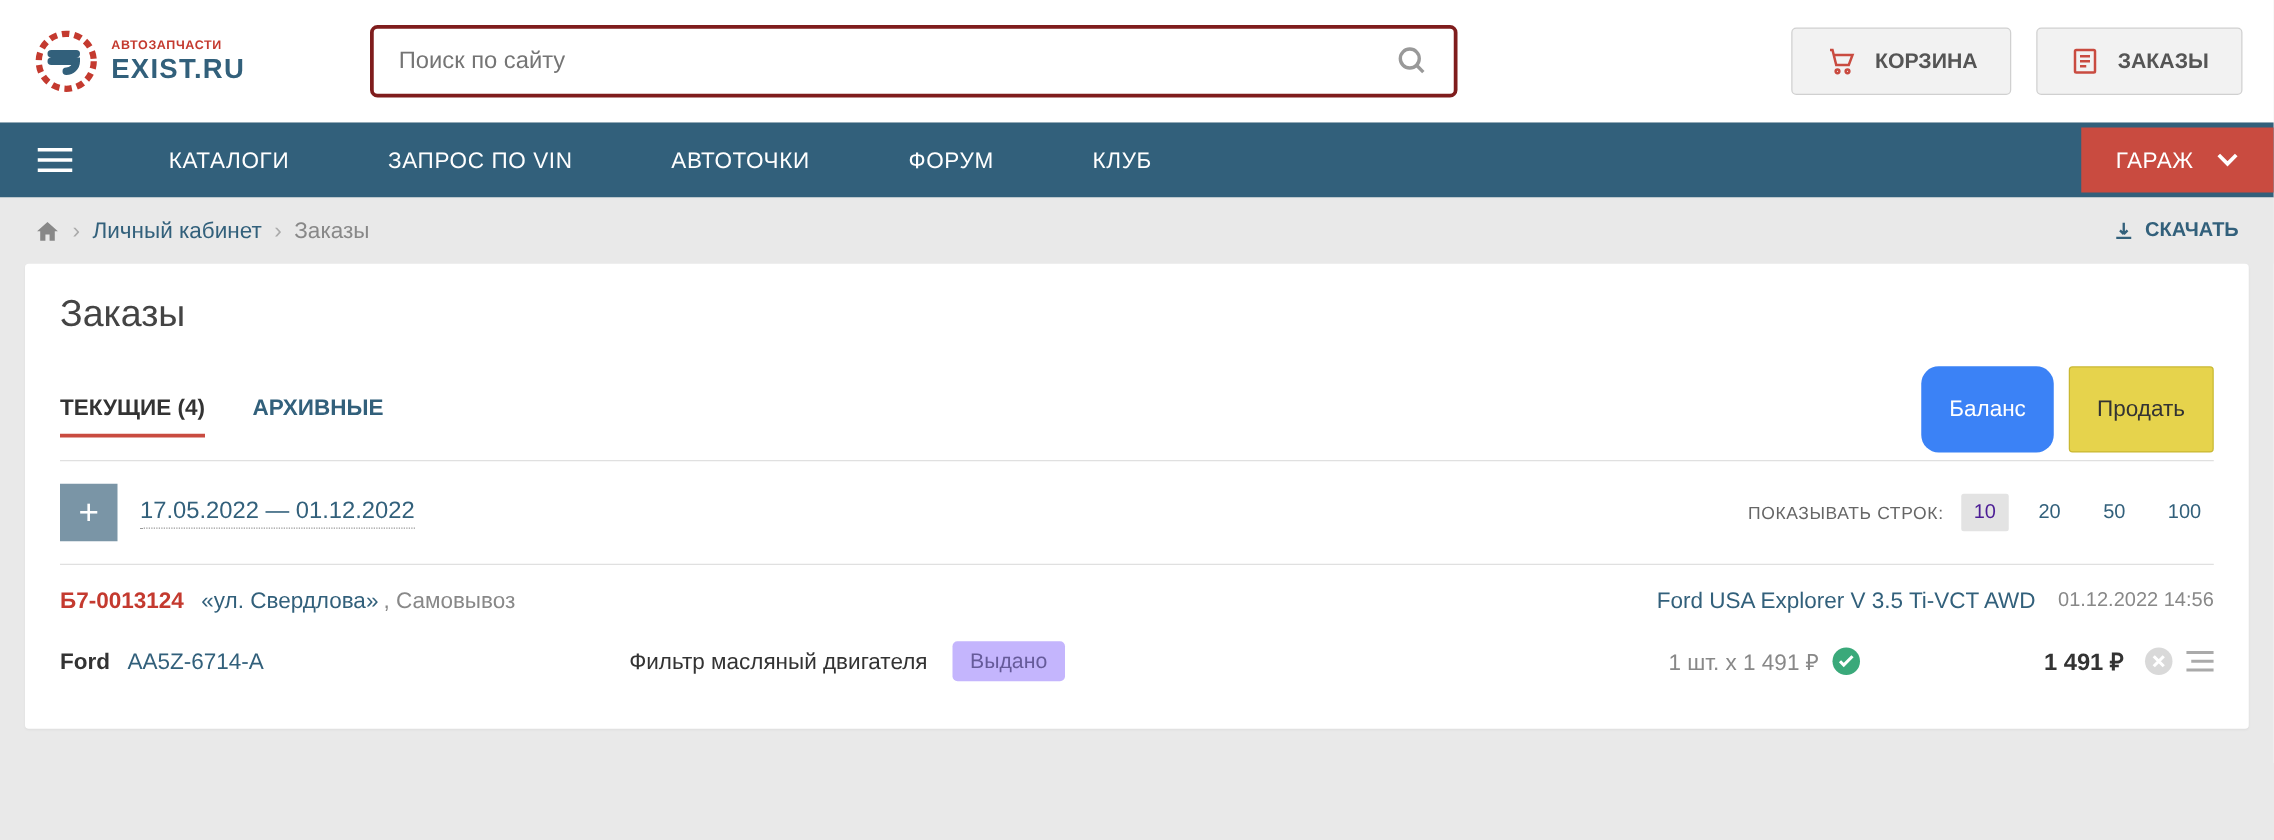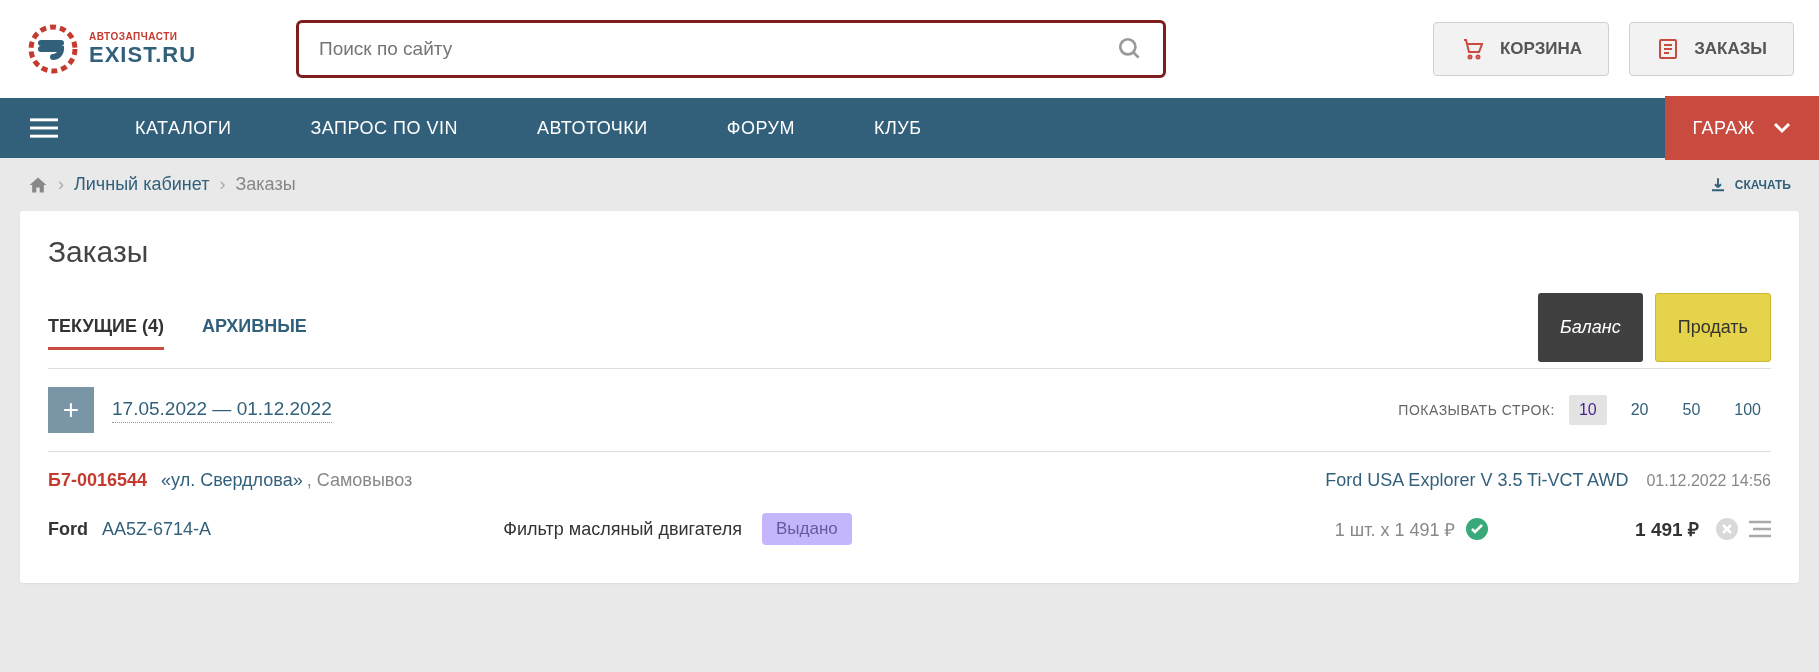--- a/index.html
+++ b/index.html
@@ -20,39 +20,39 @@
 
 .header-btns { display: flex; gap: 20px; margin-left: auto; }
 .hdr-btn { display: flex; align-items: center; gap: 14px; border: 1px solid #d0d0d0; background: #f2f2f2; padding: 14px 26px; border-radius: 4px; cursor: pointer; font-size: 17px; color: #555; font-weight: bold; }
 .hdr-btn .icon { color: #c94b40; }
 .hdr-btn.orders .icon { color: #c94b40; }
 
 
 .navbar { background: #32607b; display: flex; align-items: center; height: 60px; padding-left: 30px; gap: 35px; }
 .hamburger { color: #fff; margin-right: 20px; cursor: pointer; }
 .nav-item { color: #fff; font-size: 18px; padding: 0 22px; cursor: pointer; letter-spacing: 0.5px; }
-.garage-btn { margin-left: auto; background: #c94b40; color: #fff; height: 64px; display: flex; align-items: center; padding: 0 28px; font-size: 18px; gap: 18px; cursor: pointer; letter-spacing: 0.5px; }
+.garage-btn { margin-left: auto; background: #c94b40; color: #fff; height: 52px; display: flex; align-items: center; padding: 0 28px; font-size: 18px; gap: 18px; cursor: pointer; letter-spacing: 0.5px; }
 
 
 .breadcrumb-row { display: flex; align-items: center; padding: 16px 28px; background: #e9e9e9; }
 .breadcrumb { display: flex; align-items: center; gap: 10px; font-size: 18px; color: #888; }
 .breadcrumb .home-icn { color: #888; }
 .breadcrumb a { color: #32607b; text-decoration: none; }
 .breadcrumb .sep { color: #aaa; }
-.download-btn { margin-left: auto; color: #32607b; font-size: 12px; font-weight: bold; display: flex; align-items: center; gap: 8px; cursor: pointer; justify-content: center; }
+.download-btn { margin-left: auto; color: #32607b; font-size: 16px; font-weight: bold; display: flex; align-items: center; gap: 8px; cursor: pointer; justify-content: center; }
 
 
 .card { background: #fff; margin: 0 20px 20px 20px; border-radius: 3px; padding: 24px 28px; box-shadow: 0 1px 2px rgba(0,0,0,0.05); }
 .page-title { font-size: 30px; color: #444; font-weight: normal; margin-bottom: 24px; }
 
 .tabs-row { display: flex; align-items: center; border-bottom: 1px solid #e0e0e0; }
 .tab { font-size: 18px; font-weight: bold; color: #32607b; padding: 4px 0 10px 0; margin-right: 38px; cursor: pointer; border-bottom: 3px solid transparent; }
 .tab.active { color: #333; border-bottom-color: #c94b40; }
 .tabs-actions { margin-left: auto; display: flex; gap: 12px; margin-bottom: 6px; }
-.btn-balance { background: #404040; color: #fff; border: none; padding: 12px 22px; font-size: 18px; border-radius: 3px; cursor: pointer; font-style: italic; }
+.btn-balance { background: #3b82f6; color: #fff; border: none; padding: 12px 22px; font-size: 18px; border-radius: 14px; cursor: pointer; }
 .btn-sell { background: #e6d34c; color: #333; border: 1px solid #c9b832; padding: 23px 22px; font-size: 18px; border-radius: 3px; cursor: pointer; }
 
 .filter-row { display: flex; align-items: center; padding: 18px 0; border-bottom: 1px solid #e0e0e0; }
 .plus-btn { width: 46px; height: 46px; background: #7a95a6; color: #fff; display: flex; align-items: center; justify-content: center; font-size: 28px; cursor: pointer; margin-right: 18px; }
 .date-range { color: #32607b; font-size: 19px; border-bottom: 1px dotted #999; padding-bottom: 2px; cursor: pointer; }
 .rows-ctrl { margin-left: auto; display: flex; align-items: center; gap: 14px; font-size: 14px; color: #666; }
 .rows-ctrl .label { letter-spacing: 0.5px; }
 .rows-opt { color: #32607b; cursor: pointer; font-size: 16px; padding: 6px 10px; }
 .rows-opt.active { background: #e3e3e3; color: #4c1d95; border-radius: 2px; }
 
@@ -194,21 +194,21 @@
     <div class="rows-ctrl">
       <span class="label">ПОКАЗЫВАТЬ СТРОК:</span>
       <span class="rows-opt active">10</span>
       <span class="rows-opt">20</span>
       <span class="rows-opt">50</span>
       <span class="rows-opt">100</span>
     </div>
   </div>
 
   <div class="order-head">
-    <span class="order-num">Б7-0016544</span>
+    <span class="order-num">Б7-0013124</span>
     <span class="order-addr">«ул. Свердлова»</span>
     <span class="order-pickup">, Самовывоз</span>
     <span class="order-vehicle">Ford USA Explorer V 3.5 Ti-VCT AWD</span>
     <span class="order-date">01.12.2022 14:56</span>
   </div>
 
   <div class="order-row">
     <span class="brand">Ford</span>
     <span class="part-code">AA5Z-6714-A</span>
     <span class="part-desc">Фильтр масляный двигателя</span>

